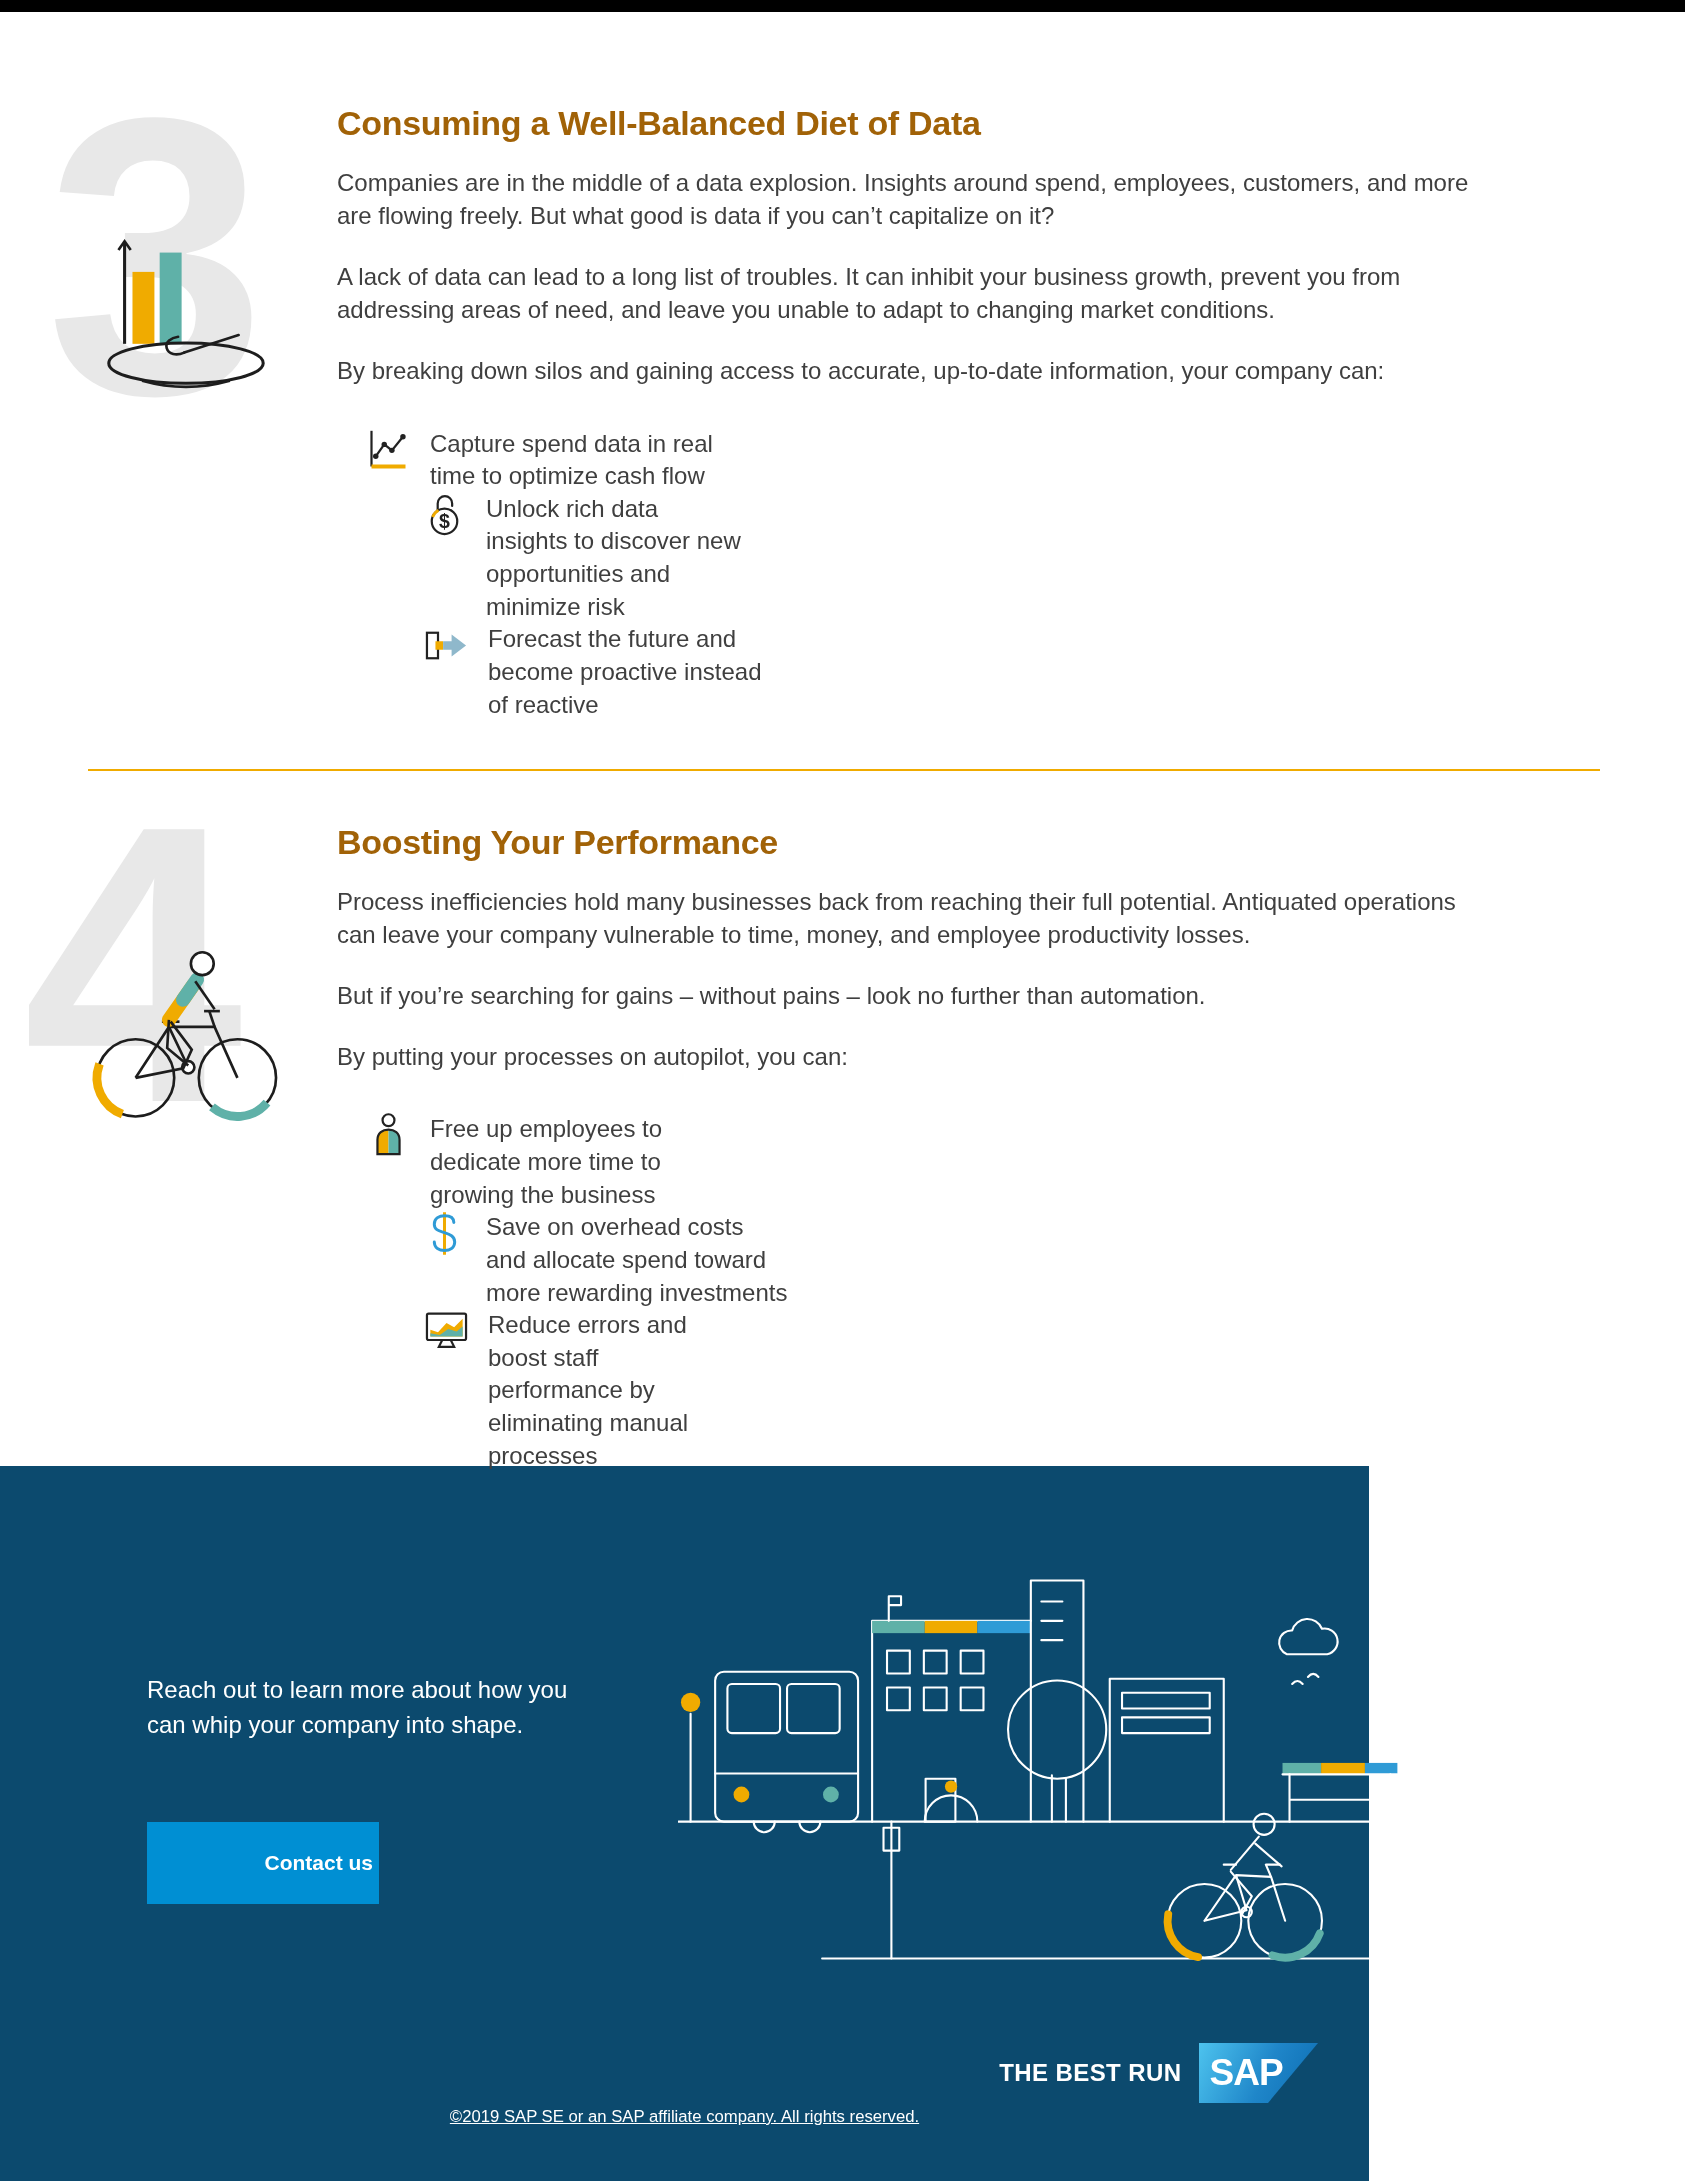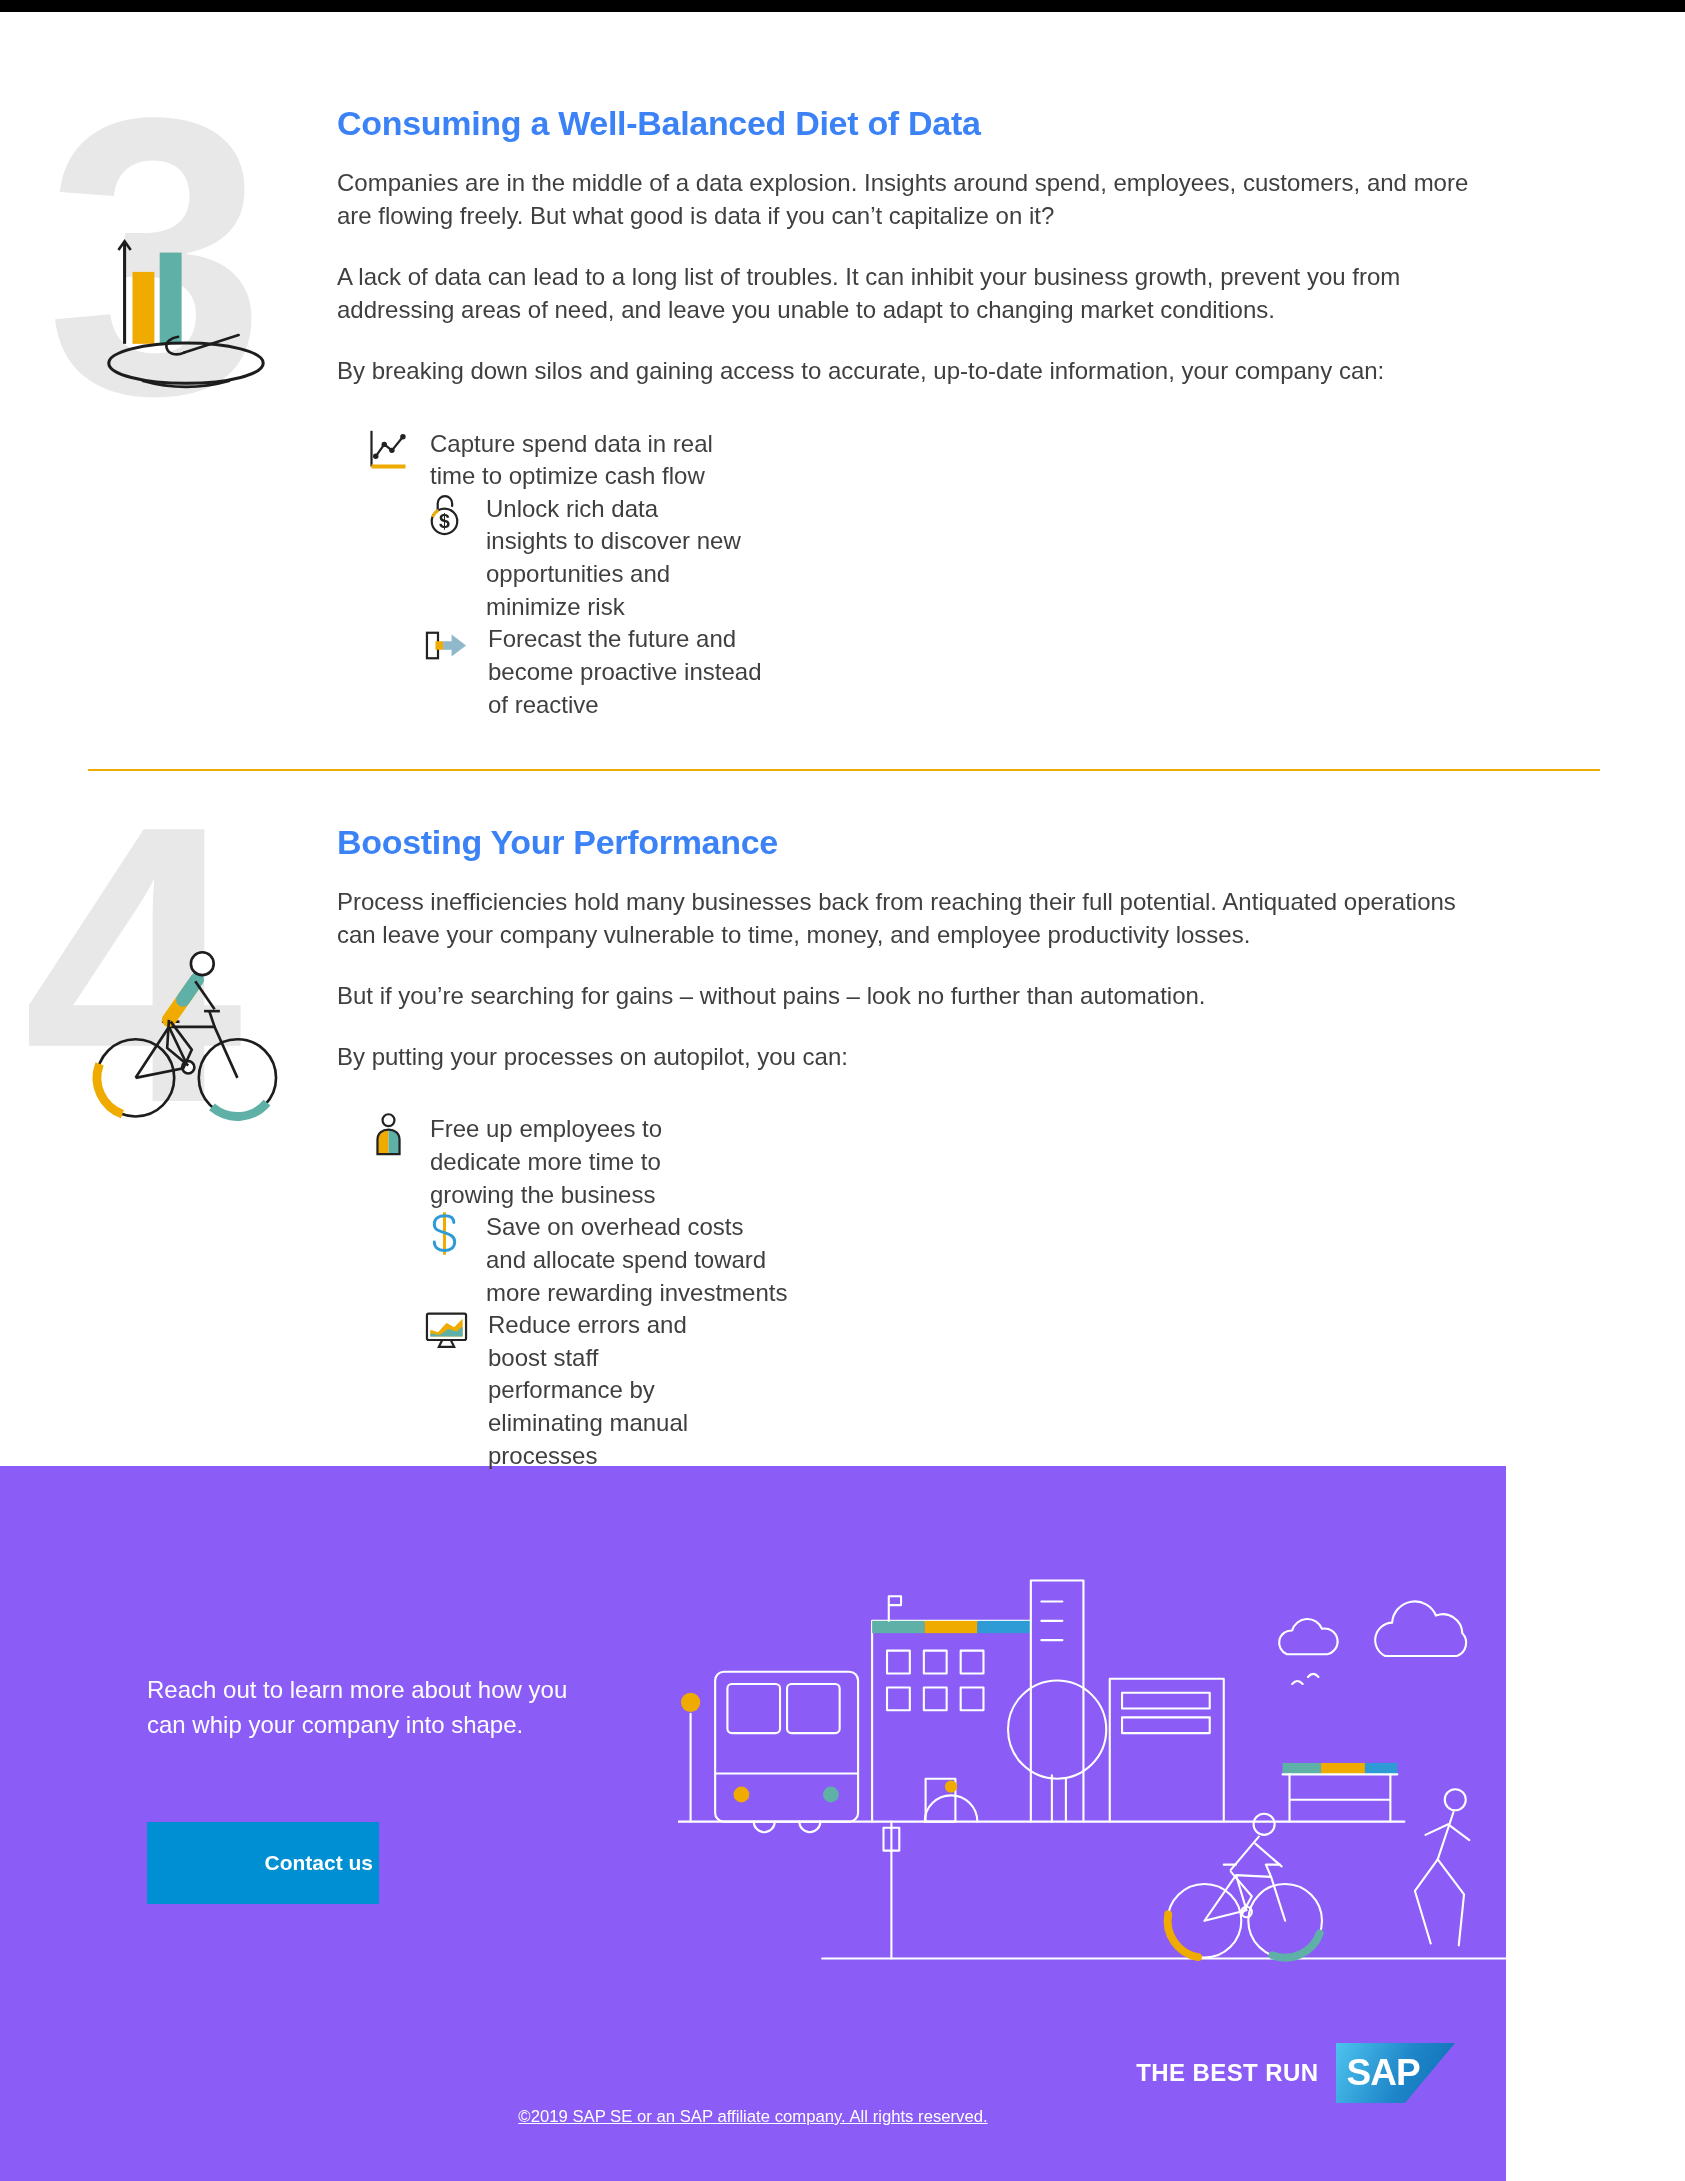--- a/index.html
+++ b/index.html
@@ -11,32 +11,32 @@
            color:#e8e8e8;z-index:0;user-select:none;}
   #numeral3{left:46px;top:98px;}
   #numeral4{left:23px;top:806px;}
   .illus{position:absolute;z-index:1;}
   #plate-illus{left:98px;top:221px;}
   #cyclist-illus{left:81px;top:897px;}
 
   .content{position:absolute;left:337px;width:1173px;z-index:2;}
   #content3{top:104px;}
   #content4{top:823px;}
-  .content h2{margin:0 0 23px 0;font-size:34px;font-weight:700;color:#3b82f6;letter-spacing:-0.3px;}
+  .content h2{margin:0 0 23px 0;font-size:34px;font-weight:700;color:#a16207;letter-spacing:-0.3px;}
   .content p{margin:0 0 28px 0;font-size:24px;line-height:1.38;color:#3f3f3f;max-width:1141px;}
   .bullets{display:flex;margin-left:26px;margin-top:40px;flex-direction:column;}
   .bullet{display:flex;align-items:flex-start;gap:16px;}
   .bullet .icon{width:51px;height:51px;flex:none;margin-top:-3.5px;}
   .btext{font-size:24px;line-height:1.36;color:#3f3f3f;}
   .w330{width:291px;} .w290{width:256px;} .w335{width:294px;} .w345{width:303px;} .w280{width:248px;}
   .gap64{margin-left:56px;} .gap66{margin-left:58px;}
 
   #divider{position:absolute;left:88px;top:769px;width:1512px;height:1.8px;background:#f0ab00;}
 
-  .footer{position:absolute;left:0;top:1466px;width:1506px;height:715px;background:#8b5cf6;}
+  .footer{position:absolute;left:0;top:1466px;width:1369px;height:715px;background:#0c4a6e;}
   .cta-text{position:absolute;left:147px;top:183px;width:443px;font-size:24px;
             line-height:1.45;color:#ffffff;}
   .contact-btn{position:absolute;left:147px;top:356px;width:232px;height:82px;
                background:#008fd3;border:none;color:#fff;font-family:"Liberation Sans",sans-serif;
                font-size:21px;font-weight:700;cursor:pointer;text-align:right;}
   #city-illus{position:absolute;left:678px;top:104px;}
   .copyright{position:absolute;left:0;top:641px;width:100%;text-align:center;
              font-size:16.7px;color:#ffffff;text-decoration:underline;}
   .brand-row{position:absolute;right:51px;top:577px;display:flex;align-items:center;gap:17.6px;}
   .tagline{font-size:24px;font-weight:700;color:#fff;letter-spacing:0.4px;}

